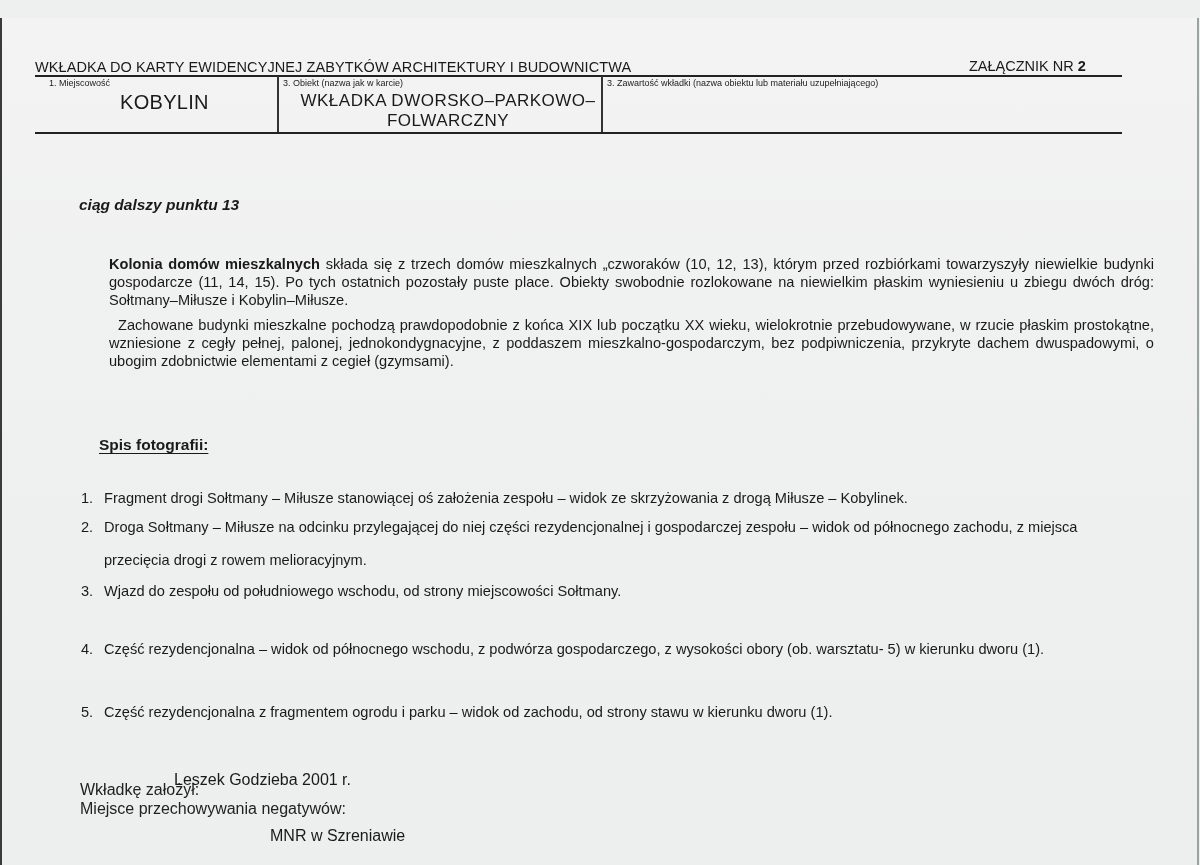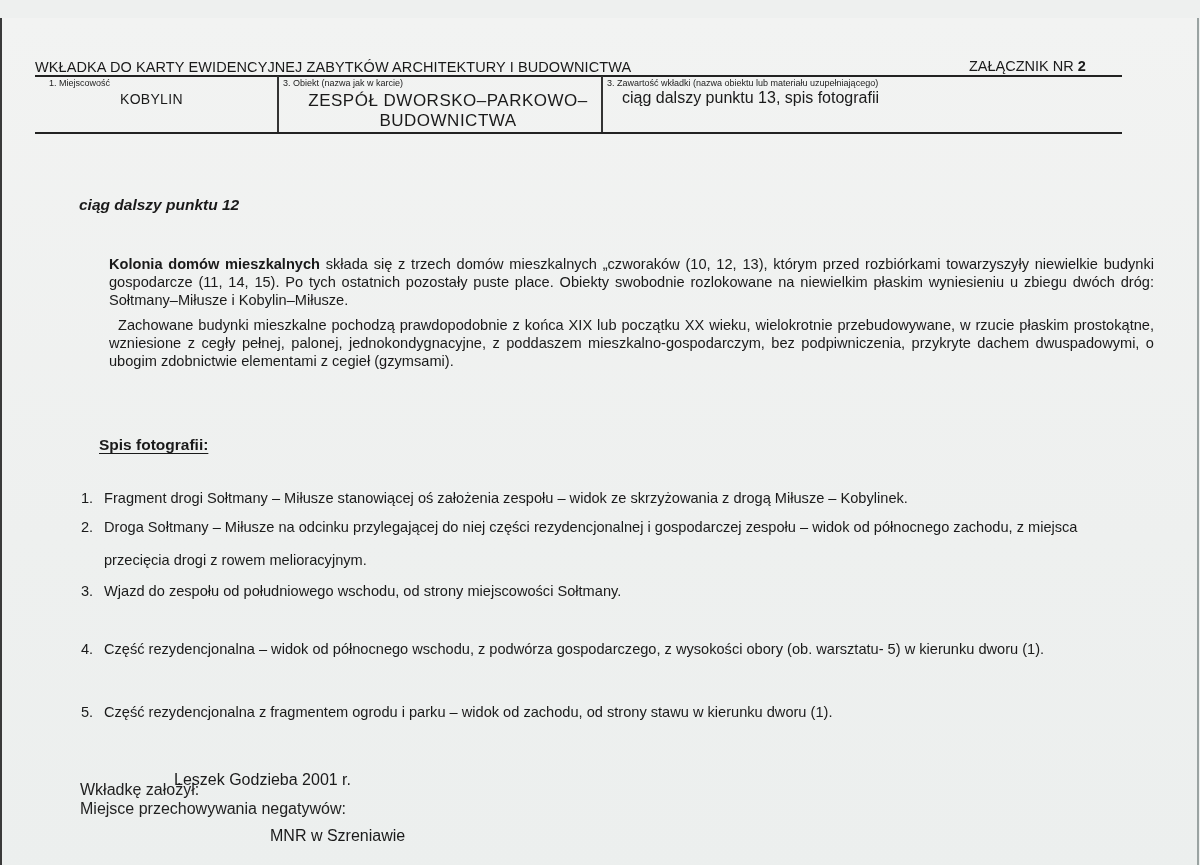--- a/index.html
+++ b/index.html
@@ -26,21 +26,21 @@
   .hdr-annex b { font-weight: bold; }
   .rule-top { position: absolute; left: 33px; top: 57px; width: 1087px; height: 2px; background: #222; }
   .rule-bot { position: absolute; left: 33px; top: 114px; width: 1087px; height: 2px; background: #222; }
   .vline { position: absolute; top: 58px; width: 1.5px; height: 57px; background: #333; }
   .vline.v1 { left: 275px; }
   .vline.v2 { left: 599px; }
   .cell-label { font-size: 9px; color: #222; text-align: right; }
   .lbl1 { left: 47px; top: 60px; }
   .lbl2 { left: 281px; top: 60px; }
   .lbl3 { left: 605px; top: 60px; }
-  .val1 { left: 118px; top: 73px; font-size: 14px; letter-spacing: 0.3px; }
+  .val1 { left: 118px; top: 73px; font-size: 20px; letter-spacing: 0.3px; }
   .val2 { left: 298px; top: 73px; font-size: 17px; letter-spacing: 0.5px; width: 296px; text-align: center; white-space: normal; line-height: 20px; }
   .val3 { left: 620px; top: 71px; font-size: 16px; }
 
   
   .subhead { left: 77px; top: 178px; font-size: 15.5px; font-weight: bold; font-style: italic; }
   .para {
     position: absolute; left: 77px; width: 1045px;
     font-size: 14.6px; line-height: 18px; text-align: justify; margin-left: 30px;
   }
   .para1 { top: 237px; }
@@ -78,26 +78,25 @@
 
   <div class="rule-top"></div>
   <div class="vline v1"></div>
   <div class="vline v2"></div>
   <div class="rule-bot"></div>
 
   <div class="abs cell-label lbl1">1. Miejscowość</div>
   <div class="abs val1">KOBYLIN</div>
 
   <div class="abs cell-label lbl2">3. Obiekt (nazwa jak w karcie)</div>
-  <div class="abs val2">ZESPÓŁ  DWORSKO–PARKOWO–BUDOWNICTWA</div>
+  <div class="abs val2">WKŁADKA  DWORSKO–PARKOWO–FOLWARCZNY</div>
 
   <div class="abs cell-label lbl3">3. Zawartość wkładki (nazwa obiektu lub materiału uzupełniającego)</div>
-  <div class="abs val3">ciąg dalszy punktu 13, spis fotografii</div>
 
-  <div class="abs subhead">ciąg dalszy punktu 12</div>
+  <div class="abs subhead">ciąg dalszy punktu 13</div>
 
   <div class="para para1"><b>Kolonia domów mieszkalnych</b><span> składa się z trzech domów mieszkalnych „czworaków (10, 12, 13), którym przed rozbiórkami towarzyszyły niewielkie budynki gospodarcze (11, 14, 15). Po tych ostatnich pozostały puste place. Obiekty swobodnie rozlokowane na niewielkim płaskim wyniesieniu u zbiegu dwóch dróg: Sołtmany–Miłusze i Kobylin–Miłusze.</span></div>
 
   <div class="para para2">Zachowane budynki mieszkalne pochodzą prawdopodobnie z końca XIX lub początku XX wieku, wielokrotnie przebudowywane, w rzucie płaskim prostokątne, wzniesione z cegły pełnej, palonej, jednokondygnacyjne, z poddaszem mieszkalno-gospodarczym, bez podpiwniczenia, przykryte dachem dwuspadowymi, o ubogim zdobnictwie elementami z cegieł (gzymsami).</div>
 
   <div class="abs photos-head">Spis fotografii:</div>
 
   <div class="item it1">
     <span class="num">1.</span>
     <span class="txt">Fragment drogi Sołtmany – Miłusze stanowiącej oś założenia zespołu – widok ze skrzyżowania z drogą Miłusze – Kobylinek.</span>

